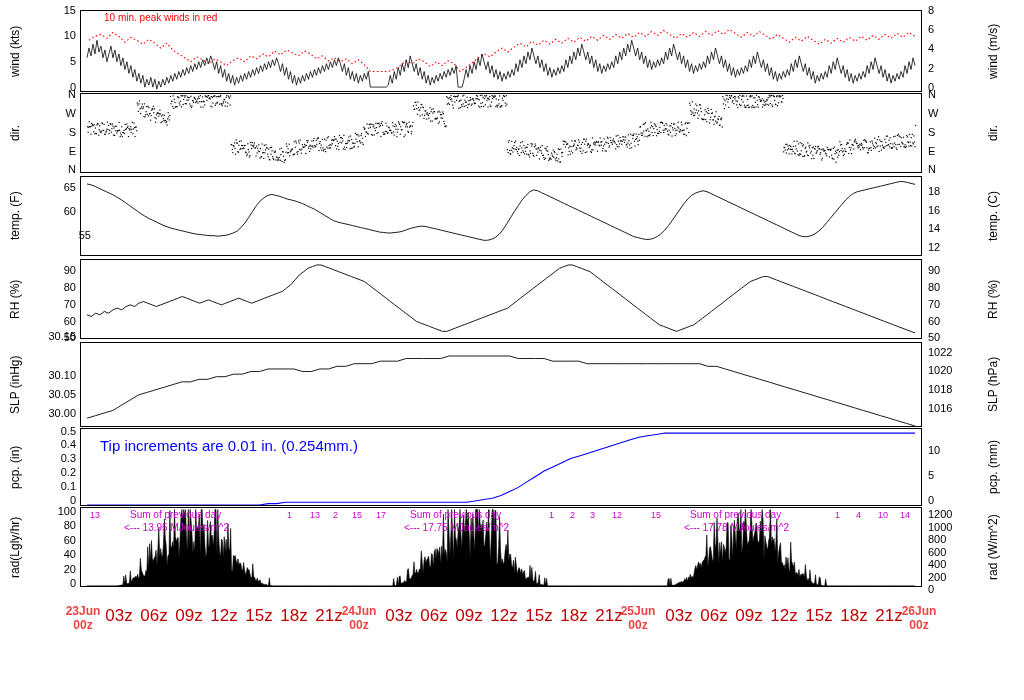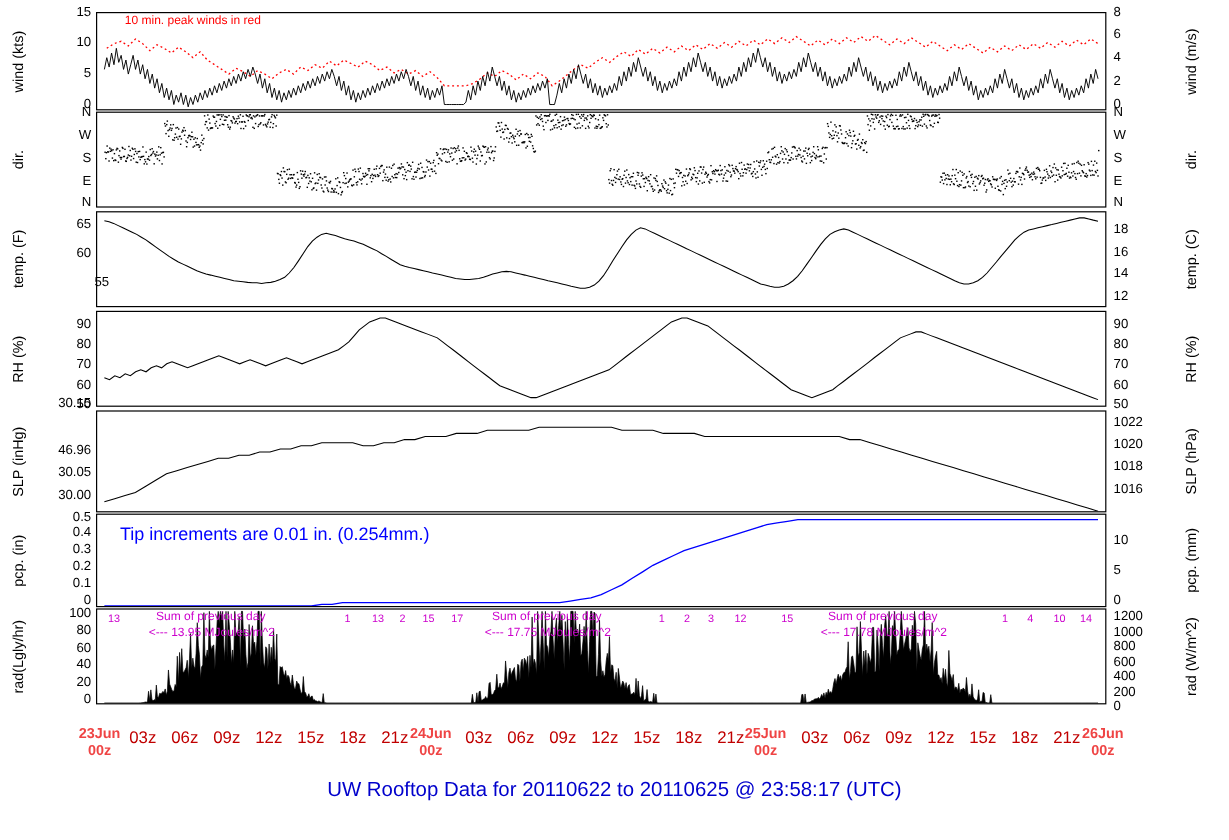--- a/index.html
+++ b/index.html
@@ -15,21 +15,21 @@
 
   .axlabel{
     position:absolute;font-size:12px;color:#000;
     writing-mode:vertical-rl;transform:rotate(180deg);
     text-align:center;white-space:nowrap;
   }
   .ticklab{position:absolute;font-size:11px;color:#000;white-space:nowrap;}
   .ticklab.r{text-align:left;}
   .ticklab.l{text-align:right;}
 
-  .xtick{position:absolute;font-size:14px;color:#c00000;white-space:nowrap;text-align:center;}
+  .xtick{position:absolute;font-size:17px;color:#c00000;white-space:nowrap;text-align:center;}
   .xbig{position:absolute;font-size:12px;color:#ef4444;font-weight:bold;white-space:nowrap;text-align:center;}
 
   .note-red{position:absolute;font-size:10px;color:#ff0000;white-space:nowrap;}
   .note-blue{position:absolute;font-size:15px;color:#0000ff;white-space:nowrap;}
   .note-mag{position:absolute;font-size:10px;color:#cc00cc;white-space:nowrap;}
   .radtick{position:absolute;font-size:9px;color:#cc00cc;white-space:nowrap;}
 
   .caption{
     position:absolute;left:0;top:648px;width:1024px;text-align:center;
     font-size:17px;color:#0000cc;
@@ -1612,21 +1612,21 @@
   <div class="ticklab r" style="left:928px;top:331px;width:30px;">50</div>
 
   <div class="panel" style="left:80px;top:342px;width:842px;height:85px;">
     <svg viewBox="0 0 842 85" preserveAspectRatio="none">
       <polyline id="slp-series" fill="none" stroke="#000000" stroke-width="0.9" points="6.0,77.0 14.6,74.4 23.3,71.7 31.9,69.1 40.6,63.7 49.2,58.4 57.9,53.1 66.5,50.5 75.2,47.8 83.8,45.2 92.5,42.5 101.1,39.8 109.8,39.8 118.4,37.2 127.0,37.2 135.7,34.5 144.3,34.5 153.0,31.9 161.6,31.9 170.3,29.2 178.9,29.2 187.6,26.6 196.2,26.6 204.9,26.6 213.5,26.6 222.1,29.2 230.8,29.2 239.4,26.6 248.1,26.6 256.7,23.9 265.4,23.9 274.0,21.2 282.7,21.2 291.3,21.2 300.0,18.6 308.6,18.6 317.3,18.6 325.9,15.9 334.5,15.9 343.2,15.9 351.8,15.9 360.5,15.9 369.1,13.3 377.8,13.3 386.4,13.3 395.1,13.3 403.7,13.3 412.4,13.3 421.0,13.3 429.6,13.3 438.3,15.9 446.9,15.9 455.6,15.9 464.2,15.9 472.9,18.6 481.5,18.6 490.2,18.6 498.8,18.6 507.5,21.2 516.1,21.2 524.8,21.2 533.4,21.2 542.0,21.2 550.7,21.2 559.3,21.2 568.0,21.2 576.6,21.2 585.3,21.2 593.9,21.2 602.6,21.2 611.2,21.2 619.9,21.2 628.5,23.9 637.1,23.9 645.8,26.6 654.4,29.2 663.1,31.9 671.7,34.5 680.4,37.2 689.0,39.8 697.7,42.5 706.3,45.2 715.0,47.8 723.6,50.5 732.3,53.1 740.9,55.8 749.5,58.4 758.2,61.1 766.8,63.7 775.5,66.4 784.1,69.1 792.8,71.7 801.4,74.4 810.1,77.0 818.7,79.7 827.4,82.3 836.0,85.0"></polyline>
     </svg>
   </div>
   <div class="axlabel" style="left:8px;top:344px;height:81px;width:16px;">SLP (inHg)</div>
   <div class="axlabel" style="left:986px;top:344px;height:81px;width:16px;">SLP (hPa)</div>
   <div class="ticklab l" style="left:32px;top:330px;width:44px;">30.15</div>
-  <div class="ticklab l" style="left:32px;top:369px;width:44px;">46.96</div>
+  <div class="ticklab l" style="left:32px;top:369px;width:44px;">30.10</div>
   <div class="ticklab l" style="left:32px;top:388px;width:44px;">30.05</div>
   <div class="ticklab l" style="left:32px;top:407px;width:44px;">30.00</div>
   <div class="ticklab r" style="left:928px;top:346px;width:40px;">1022</div>
   <div class="ticklab r" style="left:928px;top:364px;width:40px;">1020</div>
   <div class="ticklab r" style="left:928px;top:383px;width:40px;">1018</div>
   <div class="ticklab r" style="left:928px;top:402px;width:40px;">1016</div>
 
   <div class="panel" style="left:80px;top:428px;width:842px;height:78px;">
     <svg viewBox="0 0 842 78" preserveAspectRatio="none">
       <polyline id="pcp-series" fill="none" stroke="#0000ff" stroke-width="1.1" points="6.0,78.0 14.6,78.0 23.3,78.0 31.9,78.0 40.6,78.0 49.2,78.0 57.9,78.0 66.5,78.0 75.2,78.0 83.8,78.0 92.5,78.0 101.1,78.0 109.8,78.0 118.4,78.0 127.0,78.0 135.7,78.0 144.3,78.0 153.0,78.0 161.6,78.0 170.3,78.0 178.9,78.0 187.6,76.6 196.2,76.6 204.9,75.2 213.5,75.2 222.1,75.2 230.8,75.2 239.4,75.2 248.1,75.2 256.7,75.2 265.4,75.2 274.0,75.2 282.7,75.2 291.3,75.2 300.0,75.2 308.6,75.2 317.3,75.2 325.9,75.2 334.5,75.2 343.2,75.2 351.8,75.2 360.5,75.2 369.1,75.2 377.8,75.2 386.4,75.2 395.1,73.8 403.7,72.4 412.4,71.0 421.0,68.3 429.6,64.1 438.3,59.9 446.9,54.3 455.6,48.8 464.2,43.2 472.9,39.0 481.5,34.8 490.2,30.6 498.8,27.9 507.5,25.1 516.1,22.3 524.8,19.5 533.4,16.7 542.0,13.9 550.7,11.1 559.3,8.4 568.0,7.0 576.6,5.6 585.3,4.2 593.9,4.2 602.6,4.2 611.2,4.2 619.9,4.2 628.5,4.2 637.1,4.2 645.8,4.2 654.4,4.2 663.1,4.2 671.7,4.2 680.4,4.2 689.0,4.2 697.7,4.2 706.3,4.2 715.0,4.2 723.6,4.2 732.3,4.2 740.9,4.2 749.5,4.2 758.2,4.2 766.8,4.2 775.5,4.2 784.1,4.2 792.8,4.2 801.4,4.2 810.1,4.2 818.7,4.2 827.4,4.2 836.0,4.2"></polyline>
@@ -1723,15 +1723,14 @@
   <div class="xtick" style="left:589px;top:606px;width:40px;">21z</div>
 
   <div class="xtick" style="left:659px;top:606px;width:40px;">03z</div>
   <div class="xtick" style="left:694px;top:606px;width:40px;">06z</div>
   <div class="xtick" style="left:729px;top:606px;width:40px;">09z</div>
   <div class="xtick" style="left:764px;top:606px;width:40px;">12z</div>
   <div class="xtick" style="left:799px;top:606px;width:40px;">15z</div>
   <div class="xtick" style="left:834px;top:606px;width:40px;">18z</div>
   <div class="xtick" style="left:869px;top:606px;width:40px;">21z</div>
 
-  <div class="caption">UW Rooftop Data for 20110622  to  20110625 @ 23:58:17  (UTC)</div>
 
 </div>
 
 </body></html>

